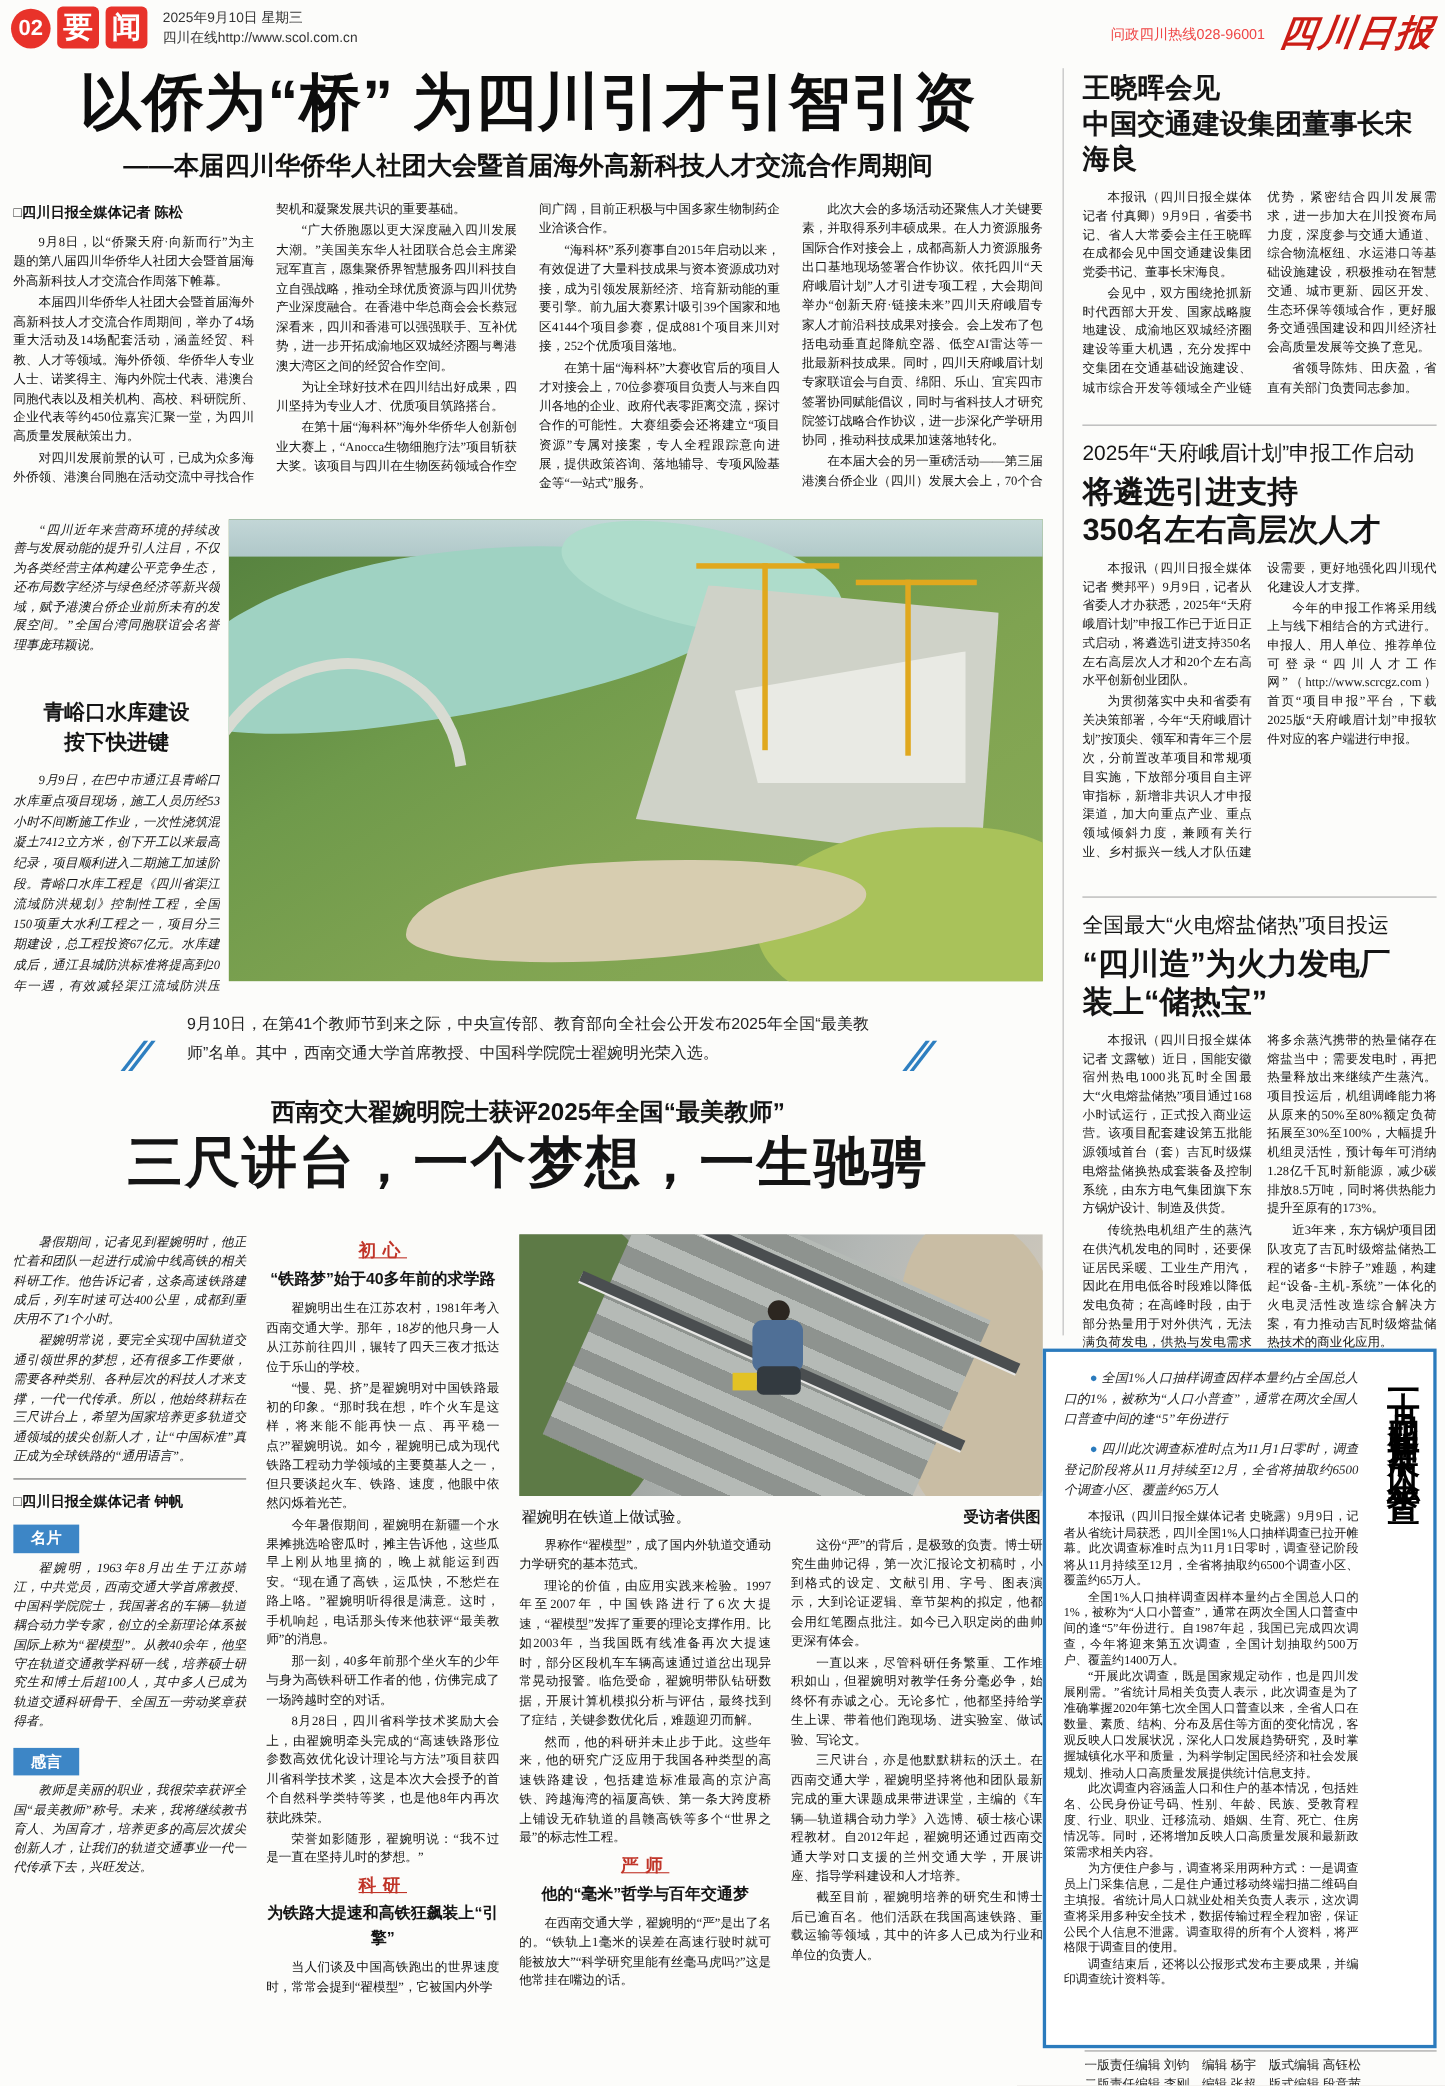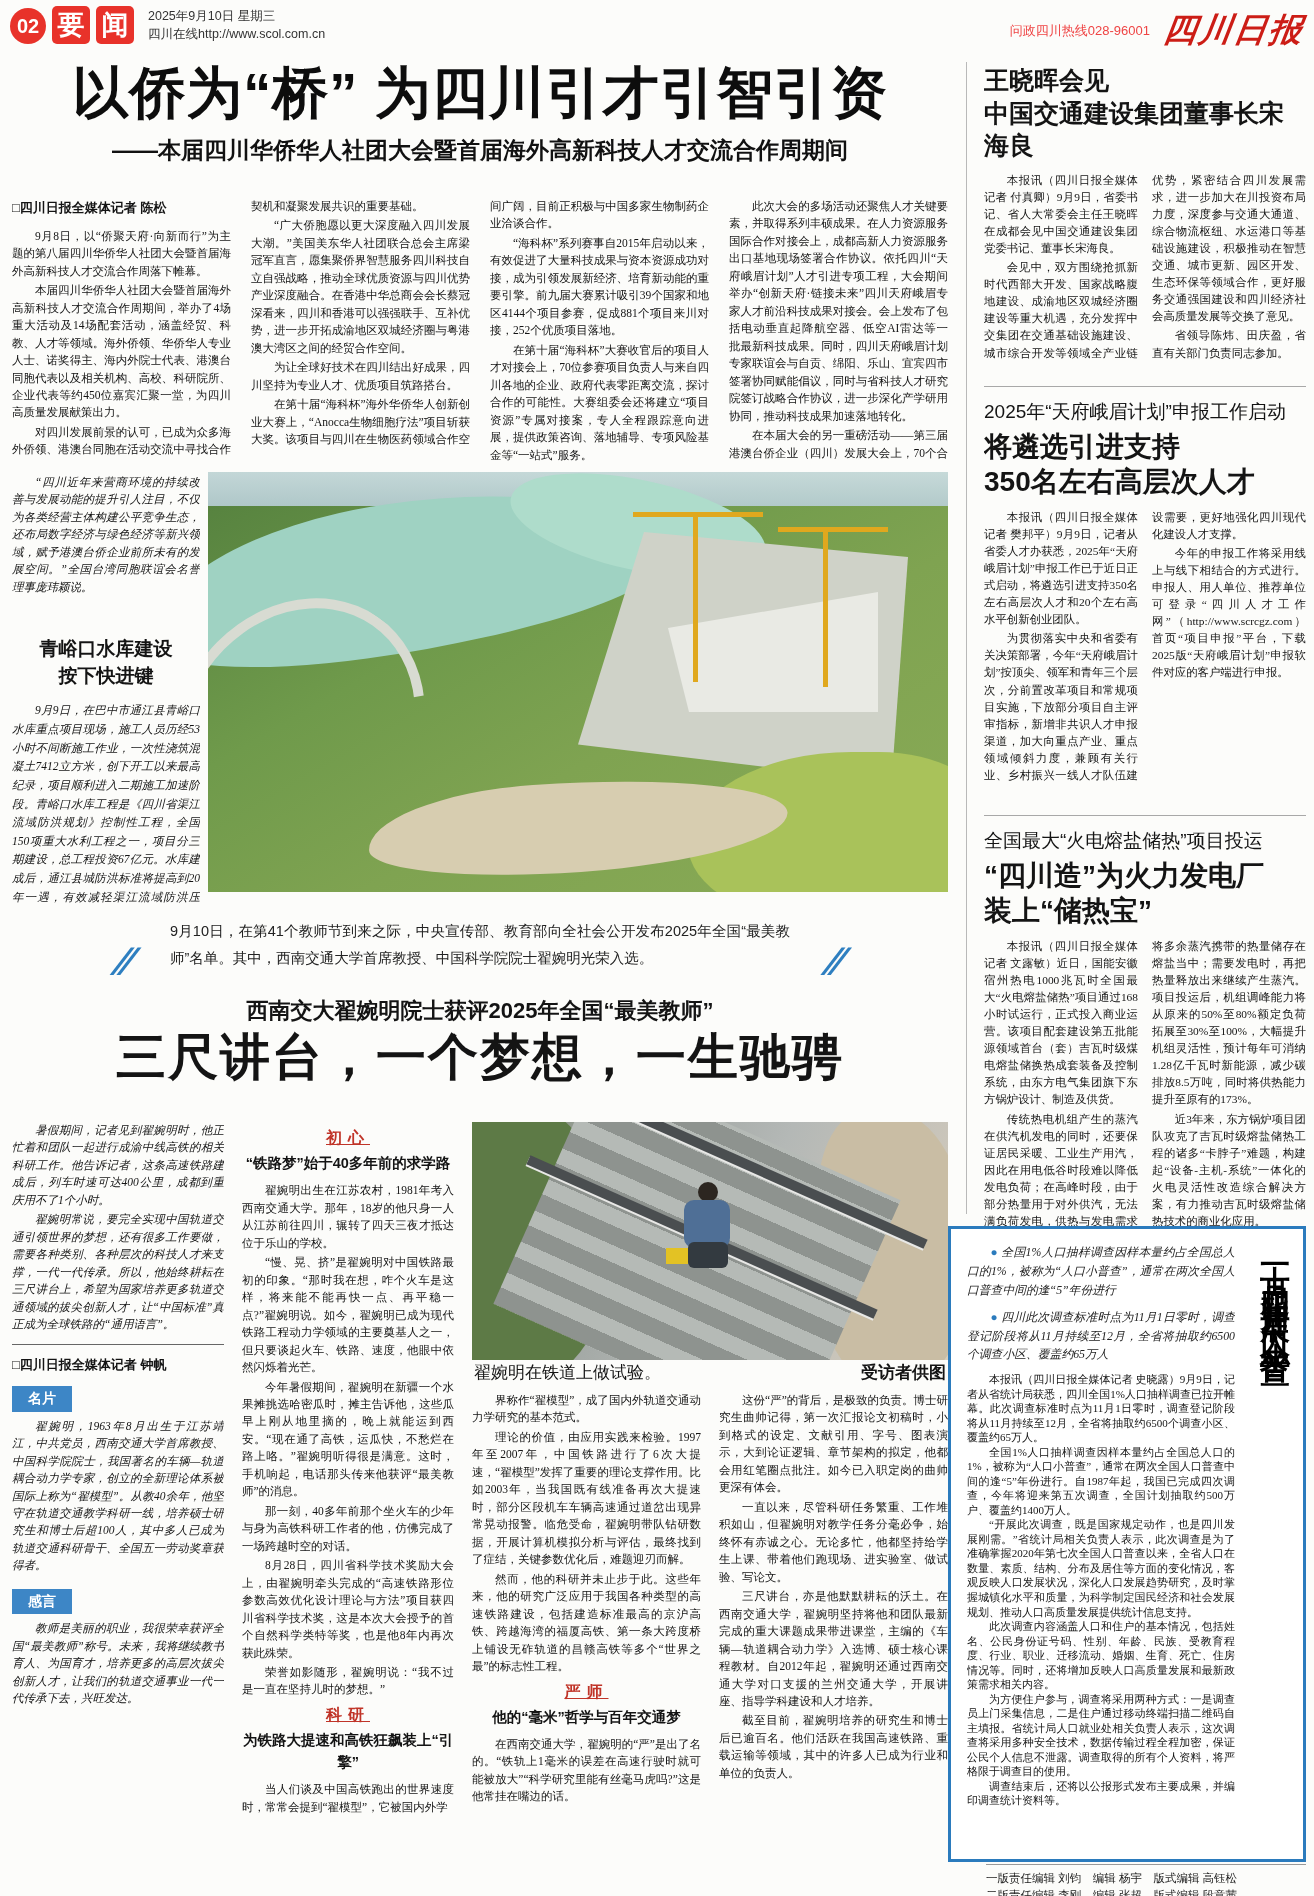--- a/index.html
+++ b/index.html
@@ -16,21 +16,21 @@
   .hdr-right{position:absolute;right:0;top:2px;display:flex;align-items:center;gap:14px;}
   .hotline{font-size:13px;color:#ef4444;}
   .masthead{font-family:"Liberation Serif",serif;font-style:italic;font-weight:900;color:#cc1d16;
             font-size:33px;letter-spacing:2px;transform:skewX(-8deg);}
   
   .main-head{position:absolute;left:12px;top:58px;width:936px;text-align:center;}
   .main-head h1{margin:3px;font-size:56px;font-weight:900;letter-spacing:1px;line-height:1.15;color:#0d0d0d;}
   .main-sub{margin-top:10px;font-size:23px;font-weight:700;color:#111;}
   
   .bodytext p{margin:0 0 2px 0;text-indent:2em;text-align:justify;}
-  .main-cols{position:absolute;left:12px;top:198px;width:936px;height:278px;column-count:4;
+  .main-cols{position:absolute;left:12px;top:183px;width:936px;height:278px;column-count:4;
              column-gap:20px;column-fill:auto;overflow:hidden;
              font-family:"Liberation Serif",serif;font-size:11.5px;line-height:1.52;}
   .byline{font-family:"Liberation Sans",sans-serif;font-weight:700;font-size:13px;
           text-indent:0 !important;margin-bottom:10px !important;}
   
   .res-col{position:absolute;left:12px;top:474px;width:188px;height:432px;display:flex;
            flex-direction:column;overflow:hidden;}
   .res-cont{font-family:"Liberation Serif",serif;font-size:11.5px;line-height:1.52;text-align:justify;font-style:italic;}
   .res-head{margin-top:38px;text-align:center;font-size:19px;font-weight:800;line-height:1.4;}
   .res-body{margin-top:12px;font-family:"Liberation Serif",serif;font-style:italic;
@@ -95,22 +95,22 @@
   .rl-bed{position:absolute;left:60px;top:0;width:330px;height:260px;transform:rotate(24deg);
           background:repeating-linear-gradient(0deg,#8e938f 0 18px,#b5bab6 18px 34px);}
   .rl-rail1,.rl-rail2{position:absolute;left:40px;top:110px;width:380px;height:10px;background:#4a4e50;
           transform:rotate(24deg);box-shadow:0 2px 0 #e8e8e6;}
   .rl-rail2{top:40px;left:90px;}
   .rl-person{position:absolute;left:200px;top:60px;width:70px;height:90px;}
   .rl-head{position:absolute;left:26px;top:0;width:20px;height:20px;border-radius:50%;background:#2c2620;}
   .rl-body{position:absolute;left:12px;top:18px;width:46px;height:48px;border-radius:10px;background:#4f6f96;}
   .rl-legs{position:absolute;left:16px;top:60px;width:40px;height:26px;border-radius:6px;background:#333a40;}
   .rl-tool{position:absolute;left:-6px;top:66px;width:22px;height:16px;background:#e3c224;}
-  .rail-caps{display:flex;justify-content:space-between;align-items:center;padding:1px 2px 8px;
-             font-family:"Liberation Sans",sans-serif;font-size:17px;}
+  .rail-caps{display:flex;justify-content:space-between;align-items:center;padding:11px 2px 8px;
+             font-family:"Liberation Sans",sans-serif;font-size:14px;}
   .rail-caps .credit{font-weight:700;}
   
   .vdiv{position:absolute;left:966px;top:62px;width:1px;height:1152px;background:#b9b9b9;}
   .sidebar{position:absolute;left:984px;top:64px;width:322px;}
   .sb-art{overflow:hidden;}
   .sb-head{font-size:25px;font-weight:800;line-height:1.3;}
   .sb-kicker{font-size:19px;font-weight:500;margin-bottom:4px;}
   .sb-head2{font-size:28px;font-weight:800;line-height:1.25;}
   .sb-body{margin-top:10px;column-count:2;column-gap:14px;column-fill:auto;overflow:hidden;
            font-family:"Liberation Serif",serif;font-size:11.4px;line-height:1.5;text-align:justify;}

